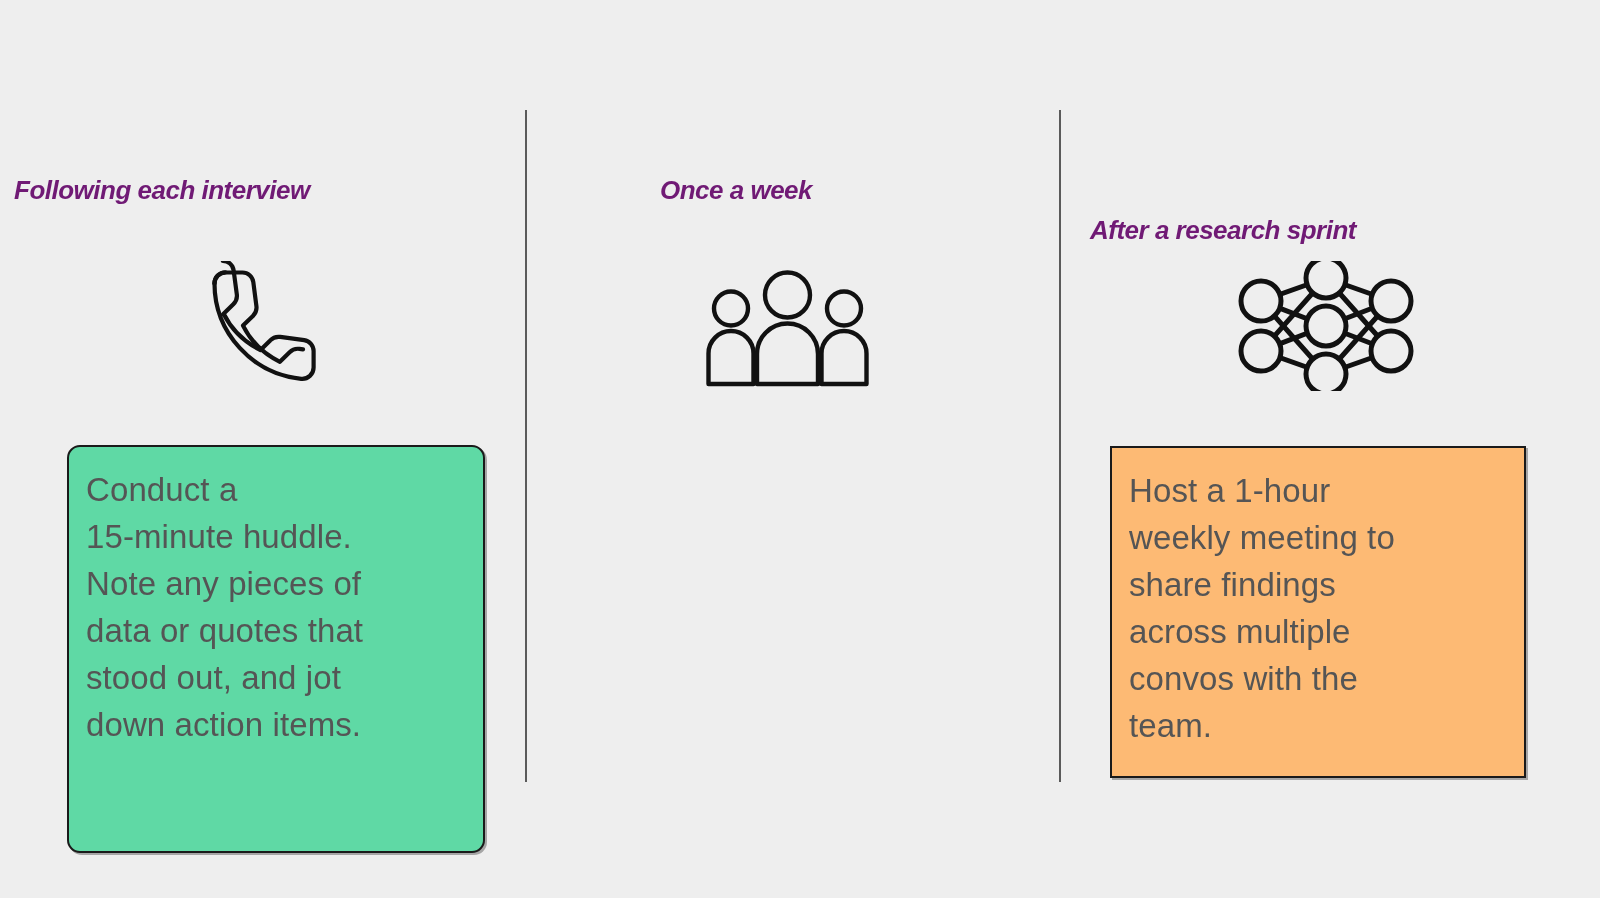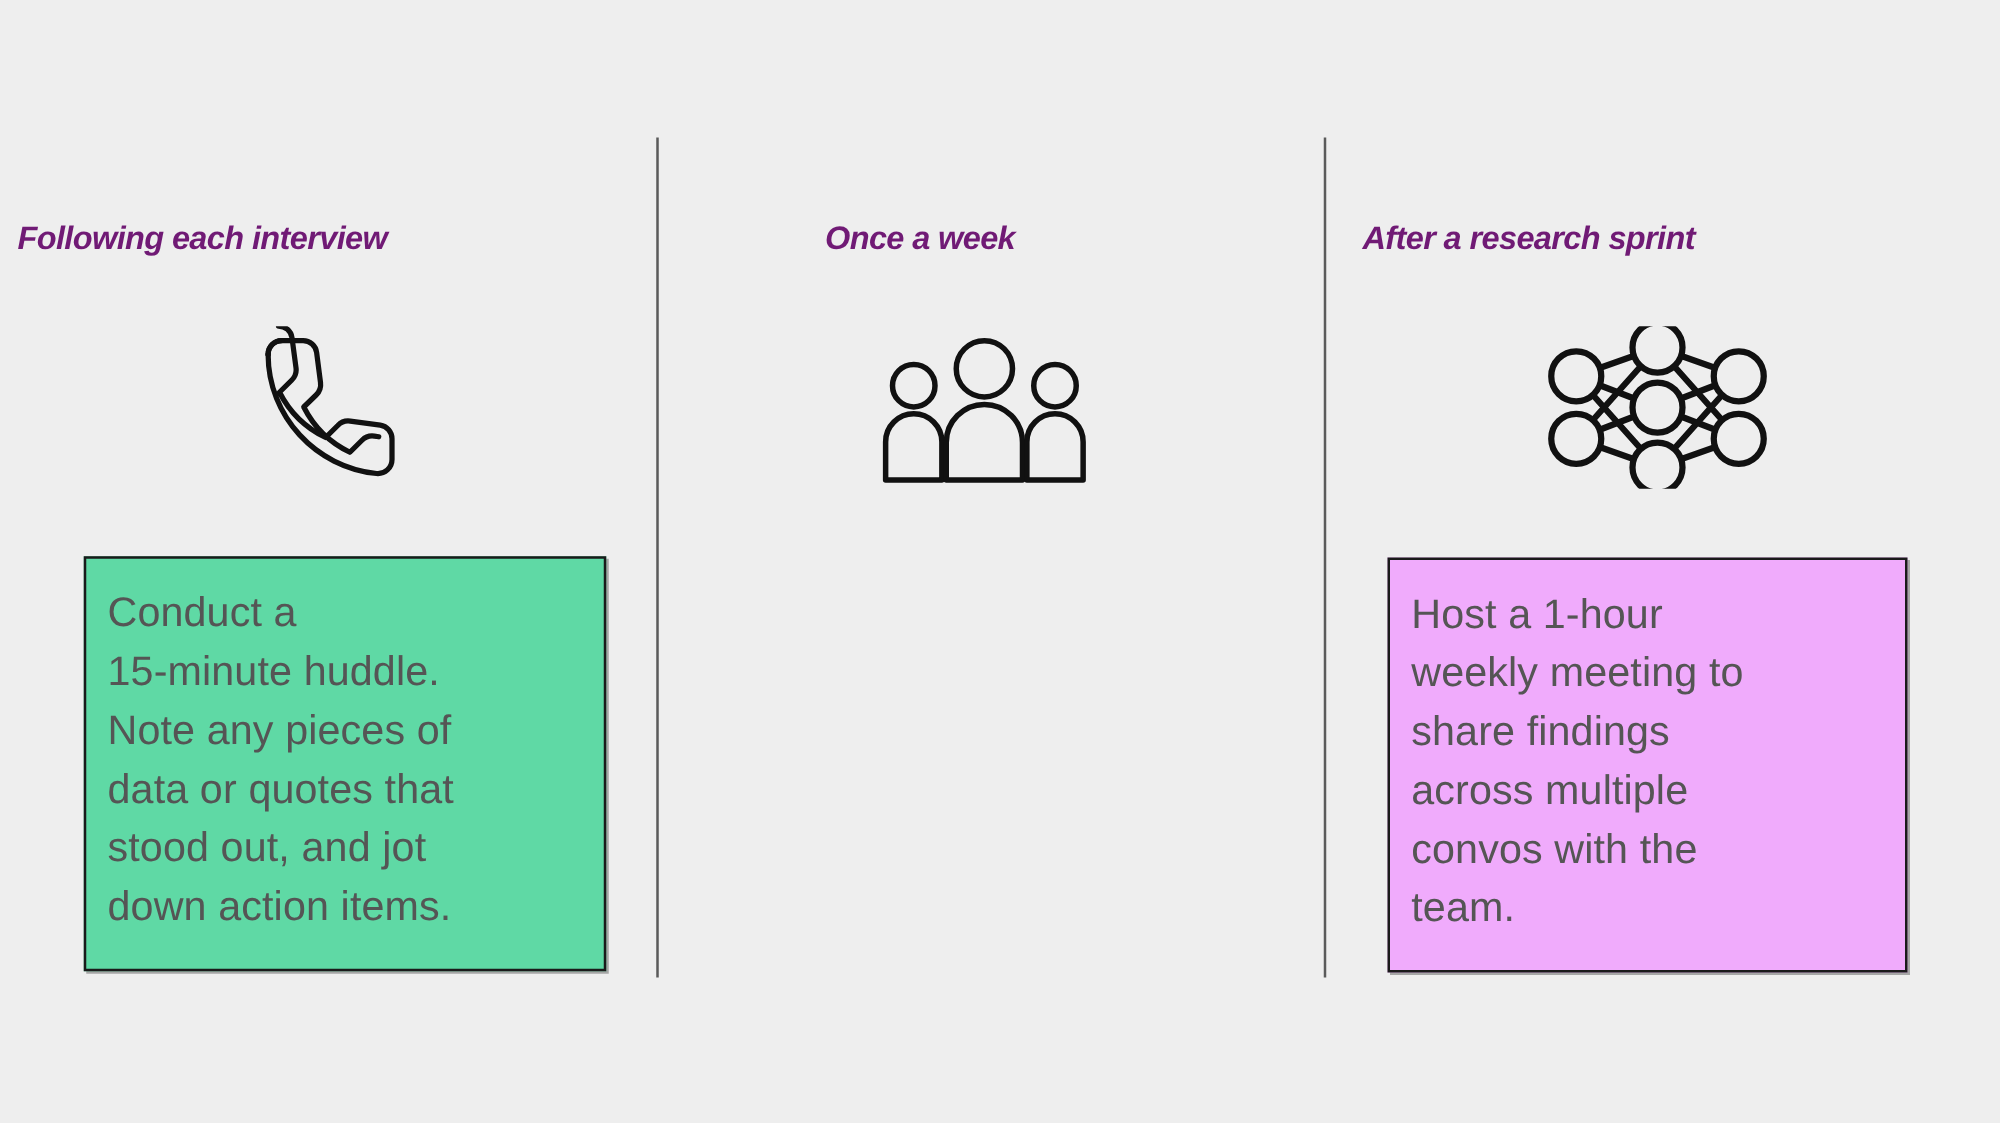--- a/index.html
+++ b/index.html
@@ -47,21 +47,21 @@
     font-size: 26px;
     line-height: 44px;
     font-weight: bold;
     font-style: italic;
     color: #701a75;
     letter-spacing: -0.5px;
     white-space: nowrap;
   }
   .col-1 .col-head { left: 14px; }
   .col-2 .col-head { left: 133px; }
-  .col-3 .col-head { left: 29px; }
+  .col-3 .col-head { left: 29px; margin-top: 40px; }
 
   
   .icon-wrap {
     position: absolute;
     top: 252px;
     height: 148px;
     display: flex;
     align-items: center;
     justify-content: center;
   }
@@ -86,21 +86,21 @@
     font-size: 33px;
     line-height: 47px;
     color: #555555;
     font-weight: normal;
     white-space: pre-line;
     letter-spacing: 0.1px;
   }
 
   .card-1 {
     left: 67px;  top: 445px;
-    width: 418px; height: 332px;
+    width: 418px; height: 408px; border-radius: 13px;
   }
   .card-2 {
     left: 583px; top: 446px;
     width: 416px; height: 332px;
   }
 </style>
 </head>
 <body>
 
 <div id="board">
@@ -173,21 +173,21 @@
                  A30.5 30.5 0 0 1 118 90
                  L118 120 Z"></path>
 
         <circle cx="144" cy="44.5" r="17"></circle>
         <path d="M121.5 120 L121.5 89.5
                  A22.5 22.5 0 0 1 166.5 89.5
                  L166.5 120 Z"></path>
       </svg>
     </div>
 
-    <div class="card card-2" style="background:#f0abfc">
+    <div class="card card-2" style="background:#fdba74">
       <div class="card-text">Host a 1-hour
 weekly meeting to
 share findings
 across multiple
 convos with the
 team.</div>
     </div>
   </div>
 
   <div class="column col-3">

